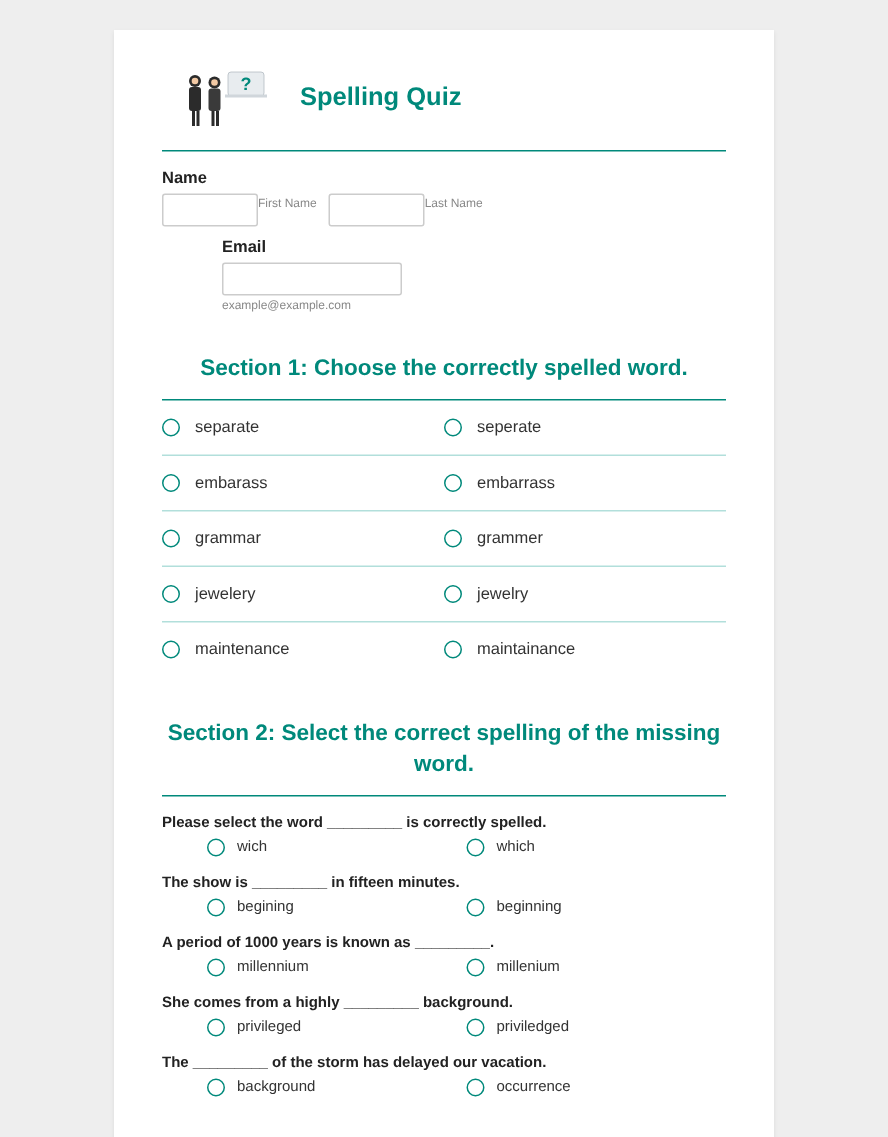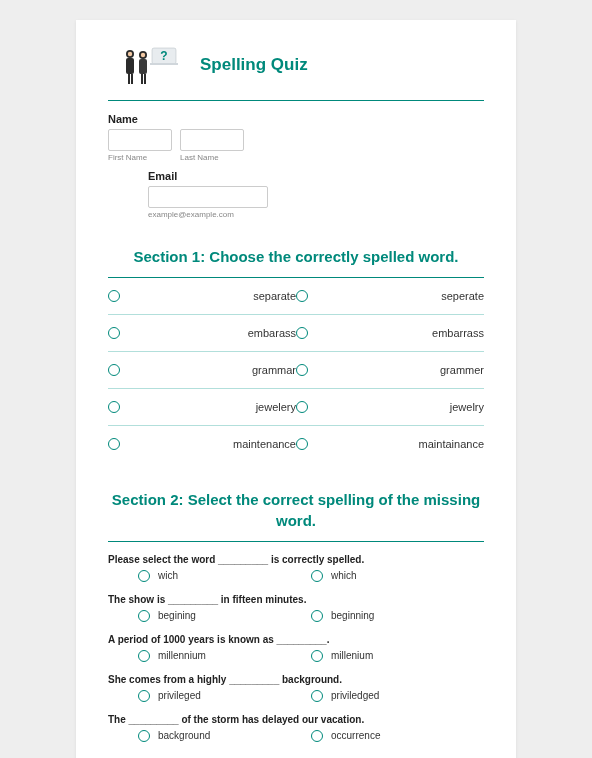--- a/index.html
+++ b/index.html
@@ -34,21 +34,21 @@
     margin: 10px 0 12px 0;
   }
   .field-label {
     font-size: 11px;
     font-weight: 700;
     color: #222;
     margin-bottom: 4px;
     display: block;
   }
   .name-row { display: flex; gap: 8px; margin-bottom: 8px; }
-  .name-col { display: flex; flex-direction: column; justify-content: space-between; }
+  .name-col { display: flex; flex-direction: row; justify-content: space-between; }
   .text-input {
     border: 1px solid #ccc;
     border-radius: 2px;
     height: 22px;
     width: 64px;
     font-size: 10px;
     padding: 2px 4px;
   }
   .email-input { width: 120px; }
   .sub-label {
@@ -71,21 +71,20 @@
     padding: 12px 0;
     border-top: 1px solid #b2dfdb;
   }
   .opt {
     flex: 1;
     display: flex;
     align-items: center;
     gap: 10px;
     font-size: 11px;
     color: #333;
-    justify-content: space-between;
   }
   .radio {
     width: 12px;
     height: 12px;
     border: 1.5px solid #00897b;
     border-radius: 50%;
     flex-shrink: 0;
   }
   .s2-question {
     font-size: 10px;

